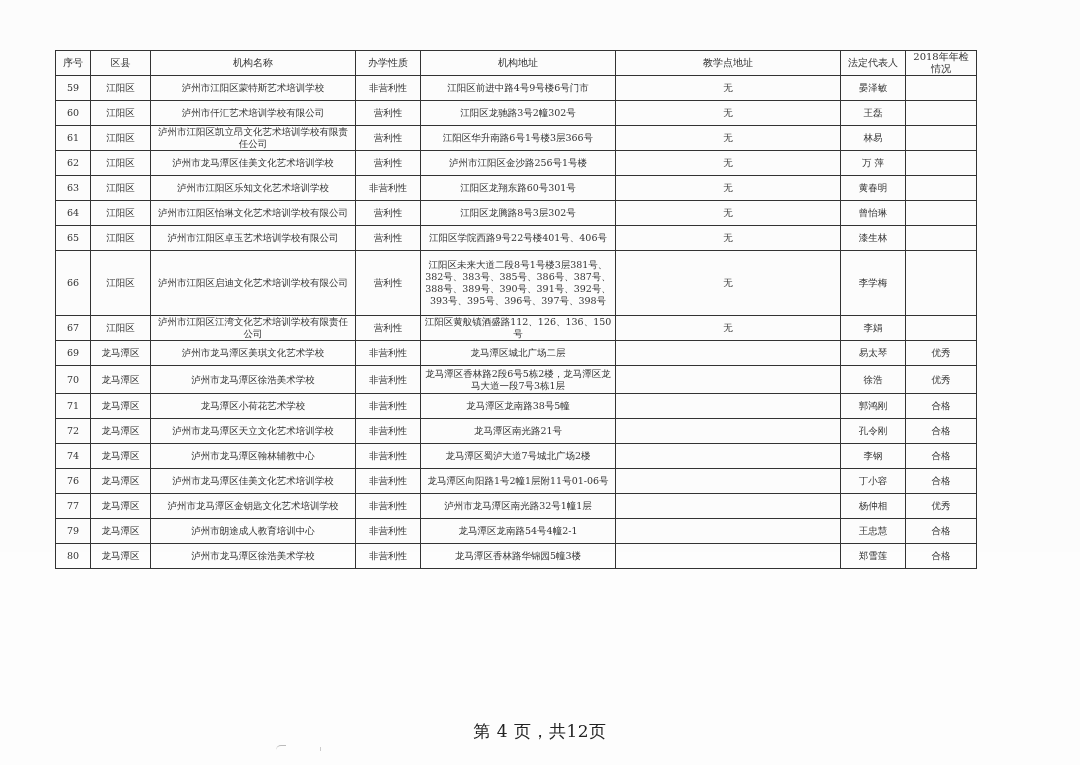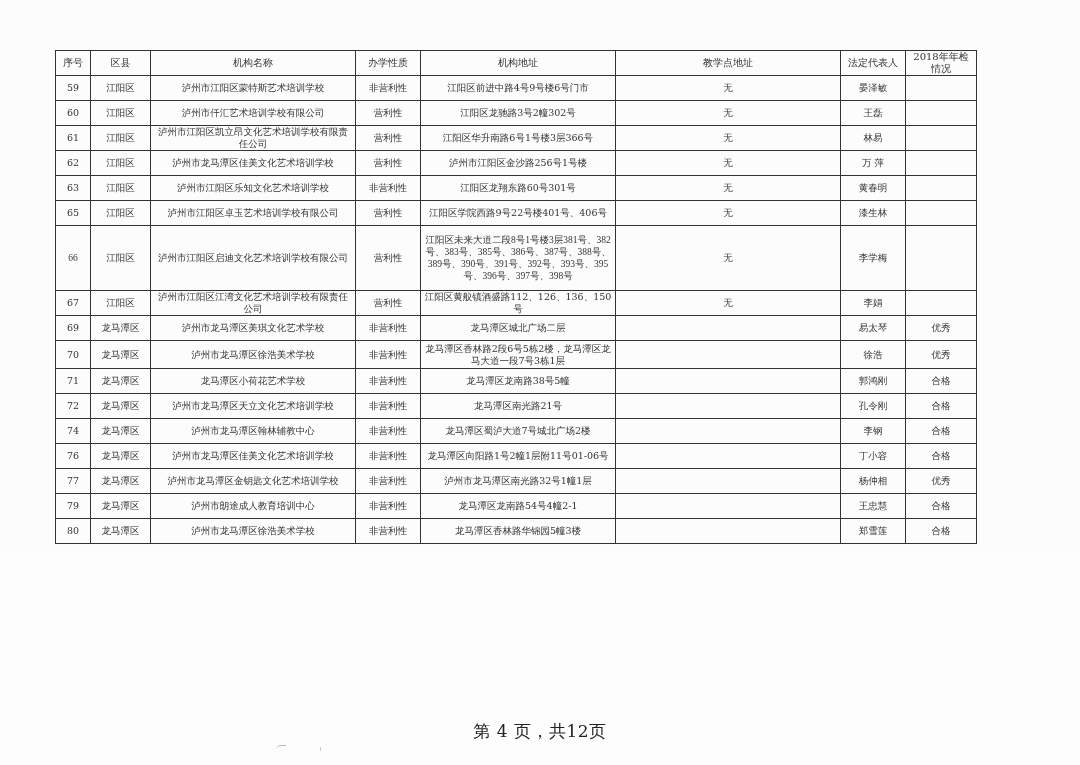--- a/index.html
+++ b/index.html
@@ -12,21 +12,21 @@
     position: absolute; left: 55px; top: 50px; border-collapse: collapse;
     table-layout: fixed; width: 921px;
   }
   table.reg td, table.reg th {
     border: 1.4px solid #333; text-align: center; vertical-align: middle;
     font-size: 9.5px; line-height: 12px; padding: 0 3px; font-weight: normal; color: #333;
     overflow: hidden;
   }
   table.reg th { height: 24px; font-size: 10px; }
   table.reg td { height: 24px; }
-  tr.h66 td { height: 64px; font-family: Liberation Serif, serif; }
+  tr.h66 td { height: 64px; }
   tr.h68 td { height: 51px; }
   tr.h70 td { height: 27px; }
   .addr { font-size: 9px; line-height: 11.5px; }
   .footer {
     position: absolute; left: 0; width: 1080px; top: 720px; text-align: center;
     font-size: 17px; color: #222; letter-spacing: 0.5px;
   }
   .mark { position: absolute; left: 276px; top: 745px; width: 10px; height: 4px;
     border-top: 1.5px solid #bbb; border-radius: 8px 0 0 0; }
   .dot { position: absolute; left: 320px; top: 747px; width: 1px; height: 4px; background: #ccc; }
@@ -103,20 +103,30 @@
           <td>63</td>
           <td>江阳区</td>
           <td>泸州市江阳区乐知文化艺术培训学校</td>
           <td>非营利性</td>
           <td class="addr">江阳区龙翔东路60号301号</td>
           <td>无</td>
           <td>黄春明</td>
           <td></td>
         </tr>
         <tr>
+          <td>64</td>
+          <td>江阳区</td>
+          <td>泸州市江阳区怡琳文化艺术培训学校有限公司</td>
+          <td>营利性</td>
+          <td class="addr">江阳区龙腾路8号3层302号</td>
+          <td>无</td>
+          <td>曾怡琳</td>
+          <td></td>
+        </tr>
+        <tr>
           <td>65</td>
           <td>江阳区</td>
           <td>泸州市江阳区卓玉艺术培训学校有限公司</td>
           <td>营利性</td>
           <td class="addr">江阳区学院西路9号22号楼401号、406号</td>
           <td>无</td>
           <td>漆生林</td>
           <td></td>
         </tr>
         <tr class="h66">

